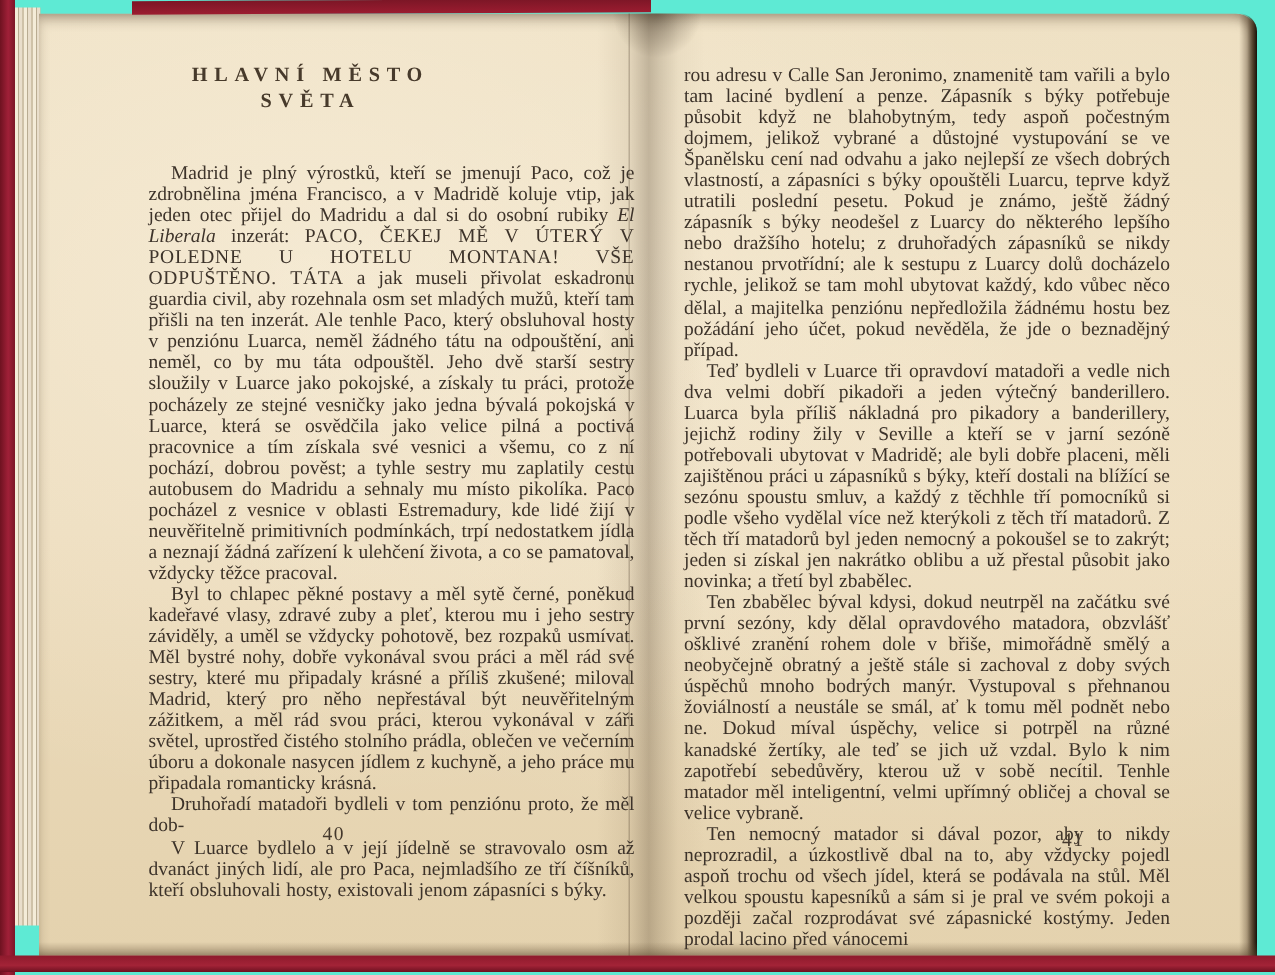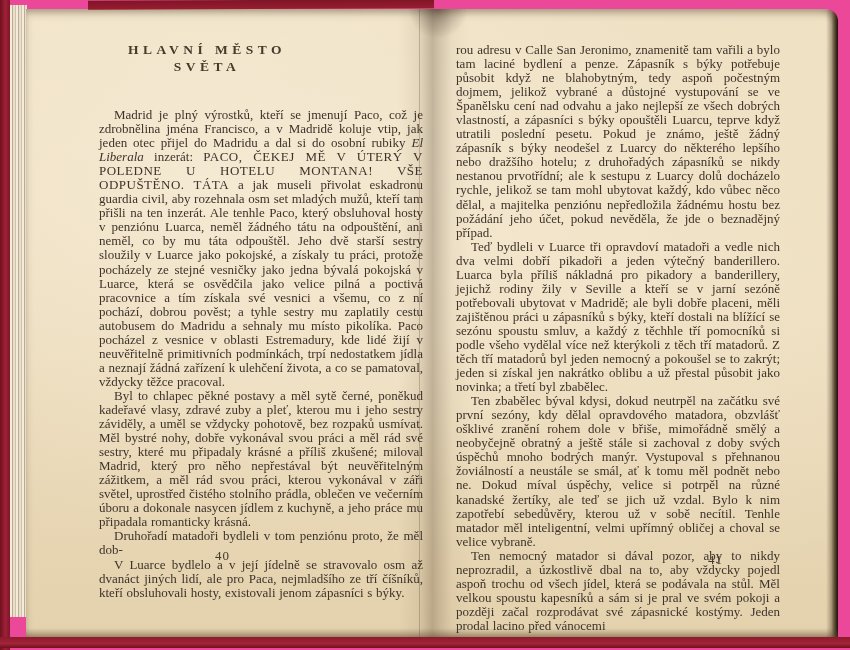--- a/index.html
+++ b/index.html
@@ -1,18 +1,18 @@
 <!DOCTYPE html>
 <html><head>
 <meta charset="utf-8">
 <style>
   html,body{margin:0;padding:0;background:#000;}
   #stage{
     position:relative;width:850px;height:650px;overflow:hidden;
-    background:#ec4899;
+    background:#5eead4;
     font-family:"Liberation Serif","DejaVu Serif",serif;
   }
   
   .cover-left{
     position:absolute;left:0;top:0;width:10px;height:650px;
     background:linear-gradient(90deg,#6e1220,#a02038 55%,#7c1728);
   }
   .cover-top{
     position:absolute;left:88px;top:0;width:346px;height:9px;
     background:linear-gradient(180deg,#7c1626,#9b1c30);

